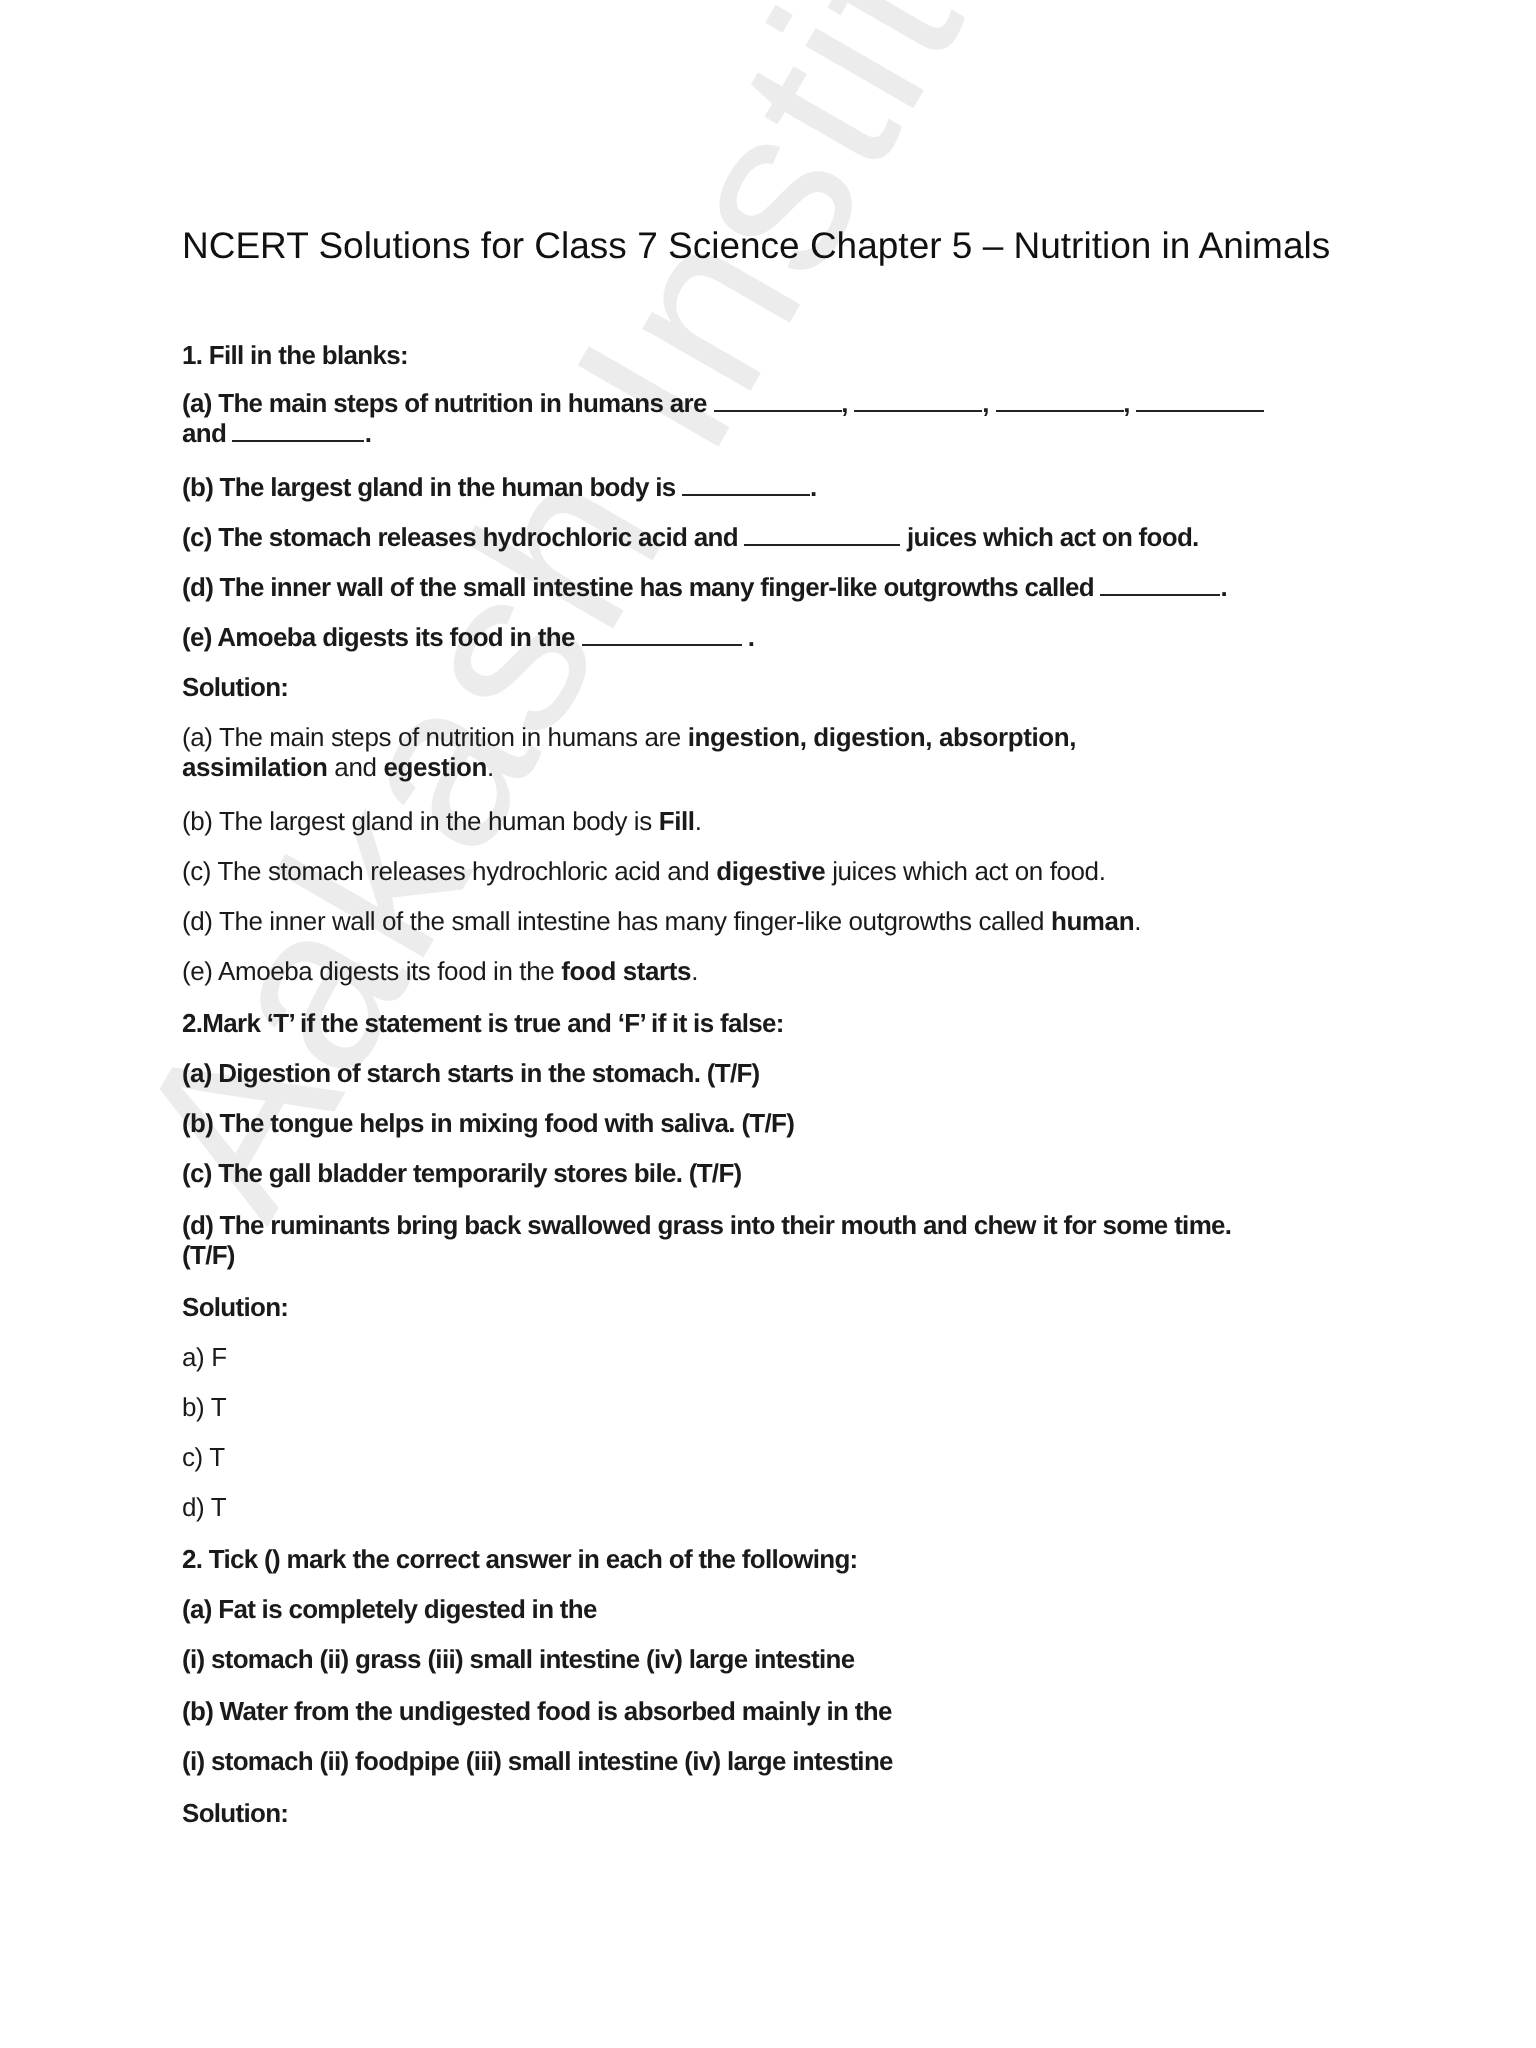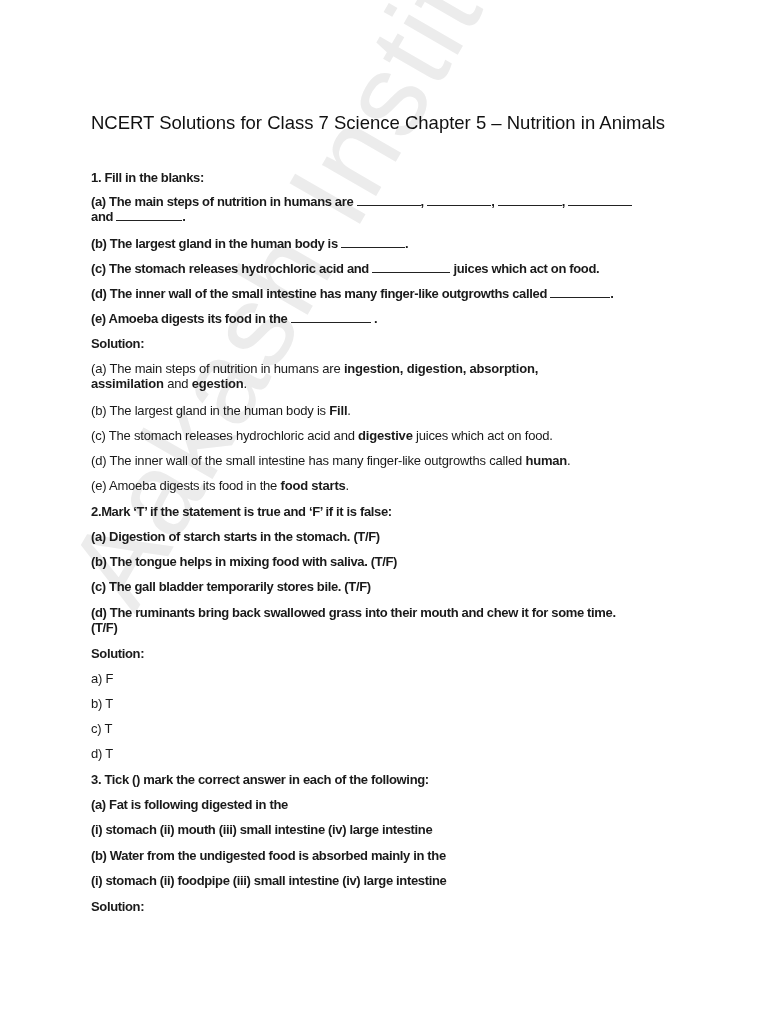--- a/index.html
+++ b/index.html
@@ -92,19 +92,19 @@
   <div class="line b" style="top:554px">(b) The tongue helps in mixing food with saliva. (T/F)</div>
   <div class="line b" style="top:579px">(c) The gall bladder temporarily stores bile. (T/F)</div>
   <div class="line b" style="top:605px">(d) The ruminants bring back swallowed grass into their mouth and chew it for some time.</div>
   <div class="line b" style="top:620px">(T/F)</div>
   <div class="line b" style="top:646px">Solution:</div>
   <div class="line n" style="top:671px">a) F</div>
   <div class="line n" style="top:696px">b) T</div>
   <div class="line n" style="top:721px">c) T</div>
   <div class="line n" style="top:746px">d) T</div>
 
-  <div class="line b" style="top:772px">3. Tick () mark the correct answer in each of the following:</div>
-  <div class="line b" style="top:797px">(a) Fat is following digested in the</div>
-  <div class="line b" style="top:822px">(i) stomach (ii) mouth (iii) small intestine (iv) large intestine</div>
+  <div class="line b" style="top:772px">2. Tick () mark the correct answer in each of the following:</div>
+  <div class="line b" style="top:797px">(a) Fat is completely digested in the</div>
+  <div class="line b" style="top:822px">(i) stomach (ii) grass (iii) small intestine (iv) large intestine</div>
   <div class="line b" style="top:848px">(b) Water from the undigested food is absorbed mainly in the</div>
   <div class="line b" style="top:873px">(i) stomach (ii) foodpipe (iii) small intestine (iv) large intestine</div>
   <div class="line b" style="top:899px">Solution:</div>
 </div>
 
 </body></html>

